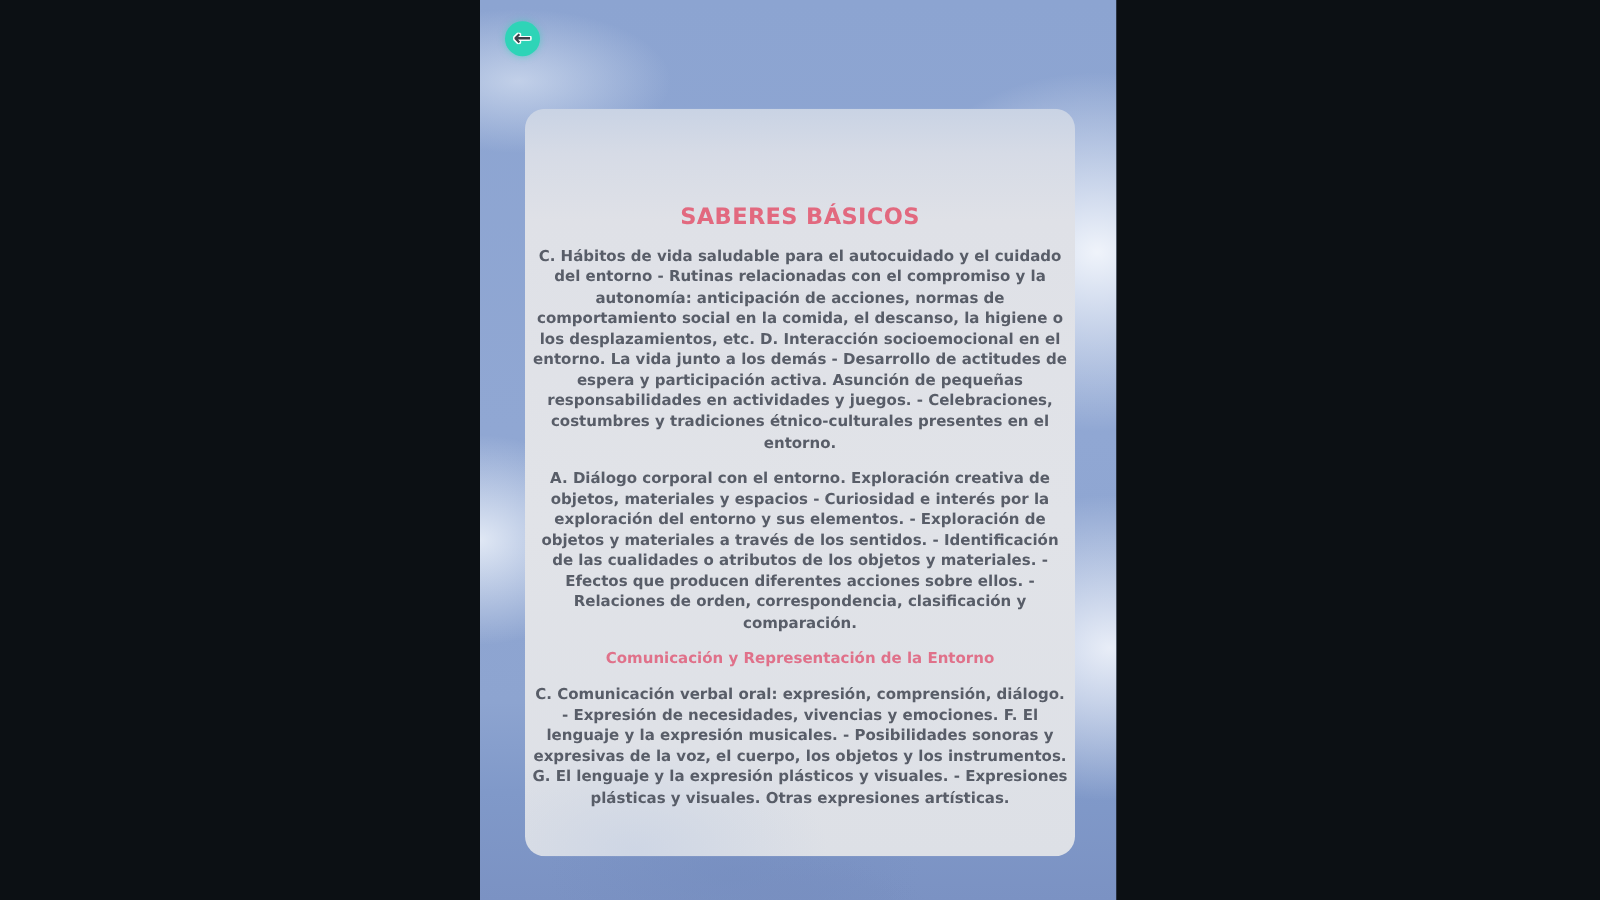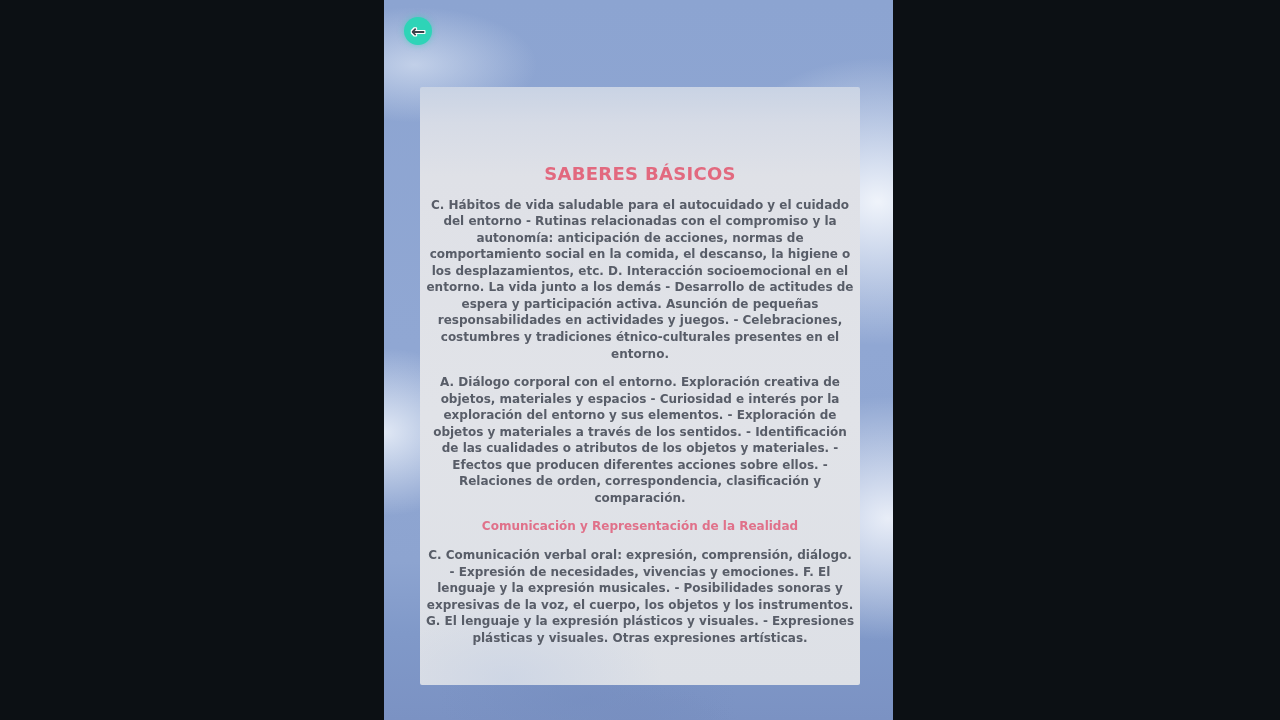--- a/index.html
+++ b/index.html
@@ -44,21 +44,21 @@
     line-height: 1;
     text-shadow: -1px 0 0 #fff, 1px 0 0 #fff, 0 -1px 0 #fff, 0 1px 0 #fff,
                  -1px -1px 0 #fff, 1px 1px 0 #fff, -1px 1px 0 #fff, 1px -1px 0 #fff;
   }
 
   
   .card {
     position: absolute;
     left: 36px; top: 87px;
     width: 440px; height: 598px;
-    border-radius: 2px;
+    border-radius: 16px;
     background:
       radial-gradient(ellipse 220px 120px at 20% 99%, rgba(200,210,228,.7), rgba(200,210,228,0) 70%),
       linear-gradient(180deg, #c9d3e4 0%, #d6dbe6 6%, #dfe1e7 15%, #e1e3e8 55%, #dde0e6 100%);
     padding: 76px 4px 0 4px;
     text-align: center;
   }
 
   .card .title {
     font-size: 18px;
     font-weight: bold;
@@ -95,18 +95,18 @@
 
     <div class="section">
       <div class="section-body">C. Hábitos de vida saludable para el autocuidado y el cuidado del entorno - Rutinas relacionadas con el compromiso y la autonomía: anticipación de acciones, normas de comportamiento social en la comida, el descanso, la higiene o los desplazamientos, etc. D. Interacción socioemocional en el entorno. La vida junto a los demás - Desarrollo de actitudes de espera y participación activa. Asunción de pequeñas responsabilidades en actividades y juegos. - Celebraciones, costumbres y tradiciones étnico-culturales presentes en el entorno.</div>
     </div>
 
     <div class="section">
       <div class="section-body">A. Diálogo corporal con el entorno. Exploración creativa de objetos, materiales y espacios - Curiosidad e interés por la exploración del entorno y sus elementos. - Exploración de objetos y materiales a través de los sentidos. - Identificación de las cualidades o atributos de los objetos y materiales. - Efectos que producen diferentes acciones sobre ellos. - Relaciones de orden, correspondencia, clasificación y comparación.</div>
     </div>
 
     <div class="section">
-      <div class="section-heading">Comunicación y Representación de la Realidad</div>
+      <div class="section-heading">Comunicación y Representación de la Entorno</div>
       <div class="section-body">C. Comunicación verbal oral: expresión, comprensión, diálogo. - Expresión de necesidades, vivencias y emociones. F. El lenguaje y la expresión musicales. - Posibilidades sonoras y expresivas de la voz, el cuerpo, los objetos y los instrumentos. G. El lenguaje y la expresión plásticos y visuales. - Expresiones plásticas y visuales. Otras expresiones artísticas.</div>
     </div>
   </div>
 
 </div>
 
 </body></html>

